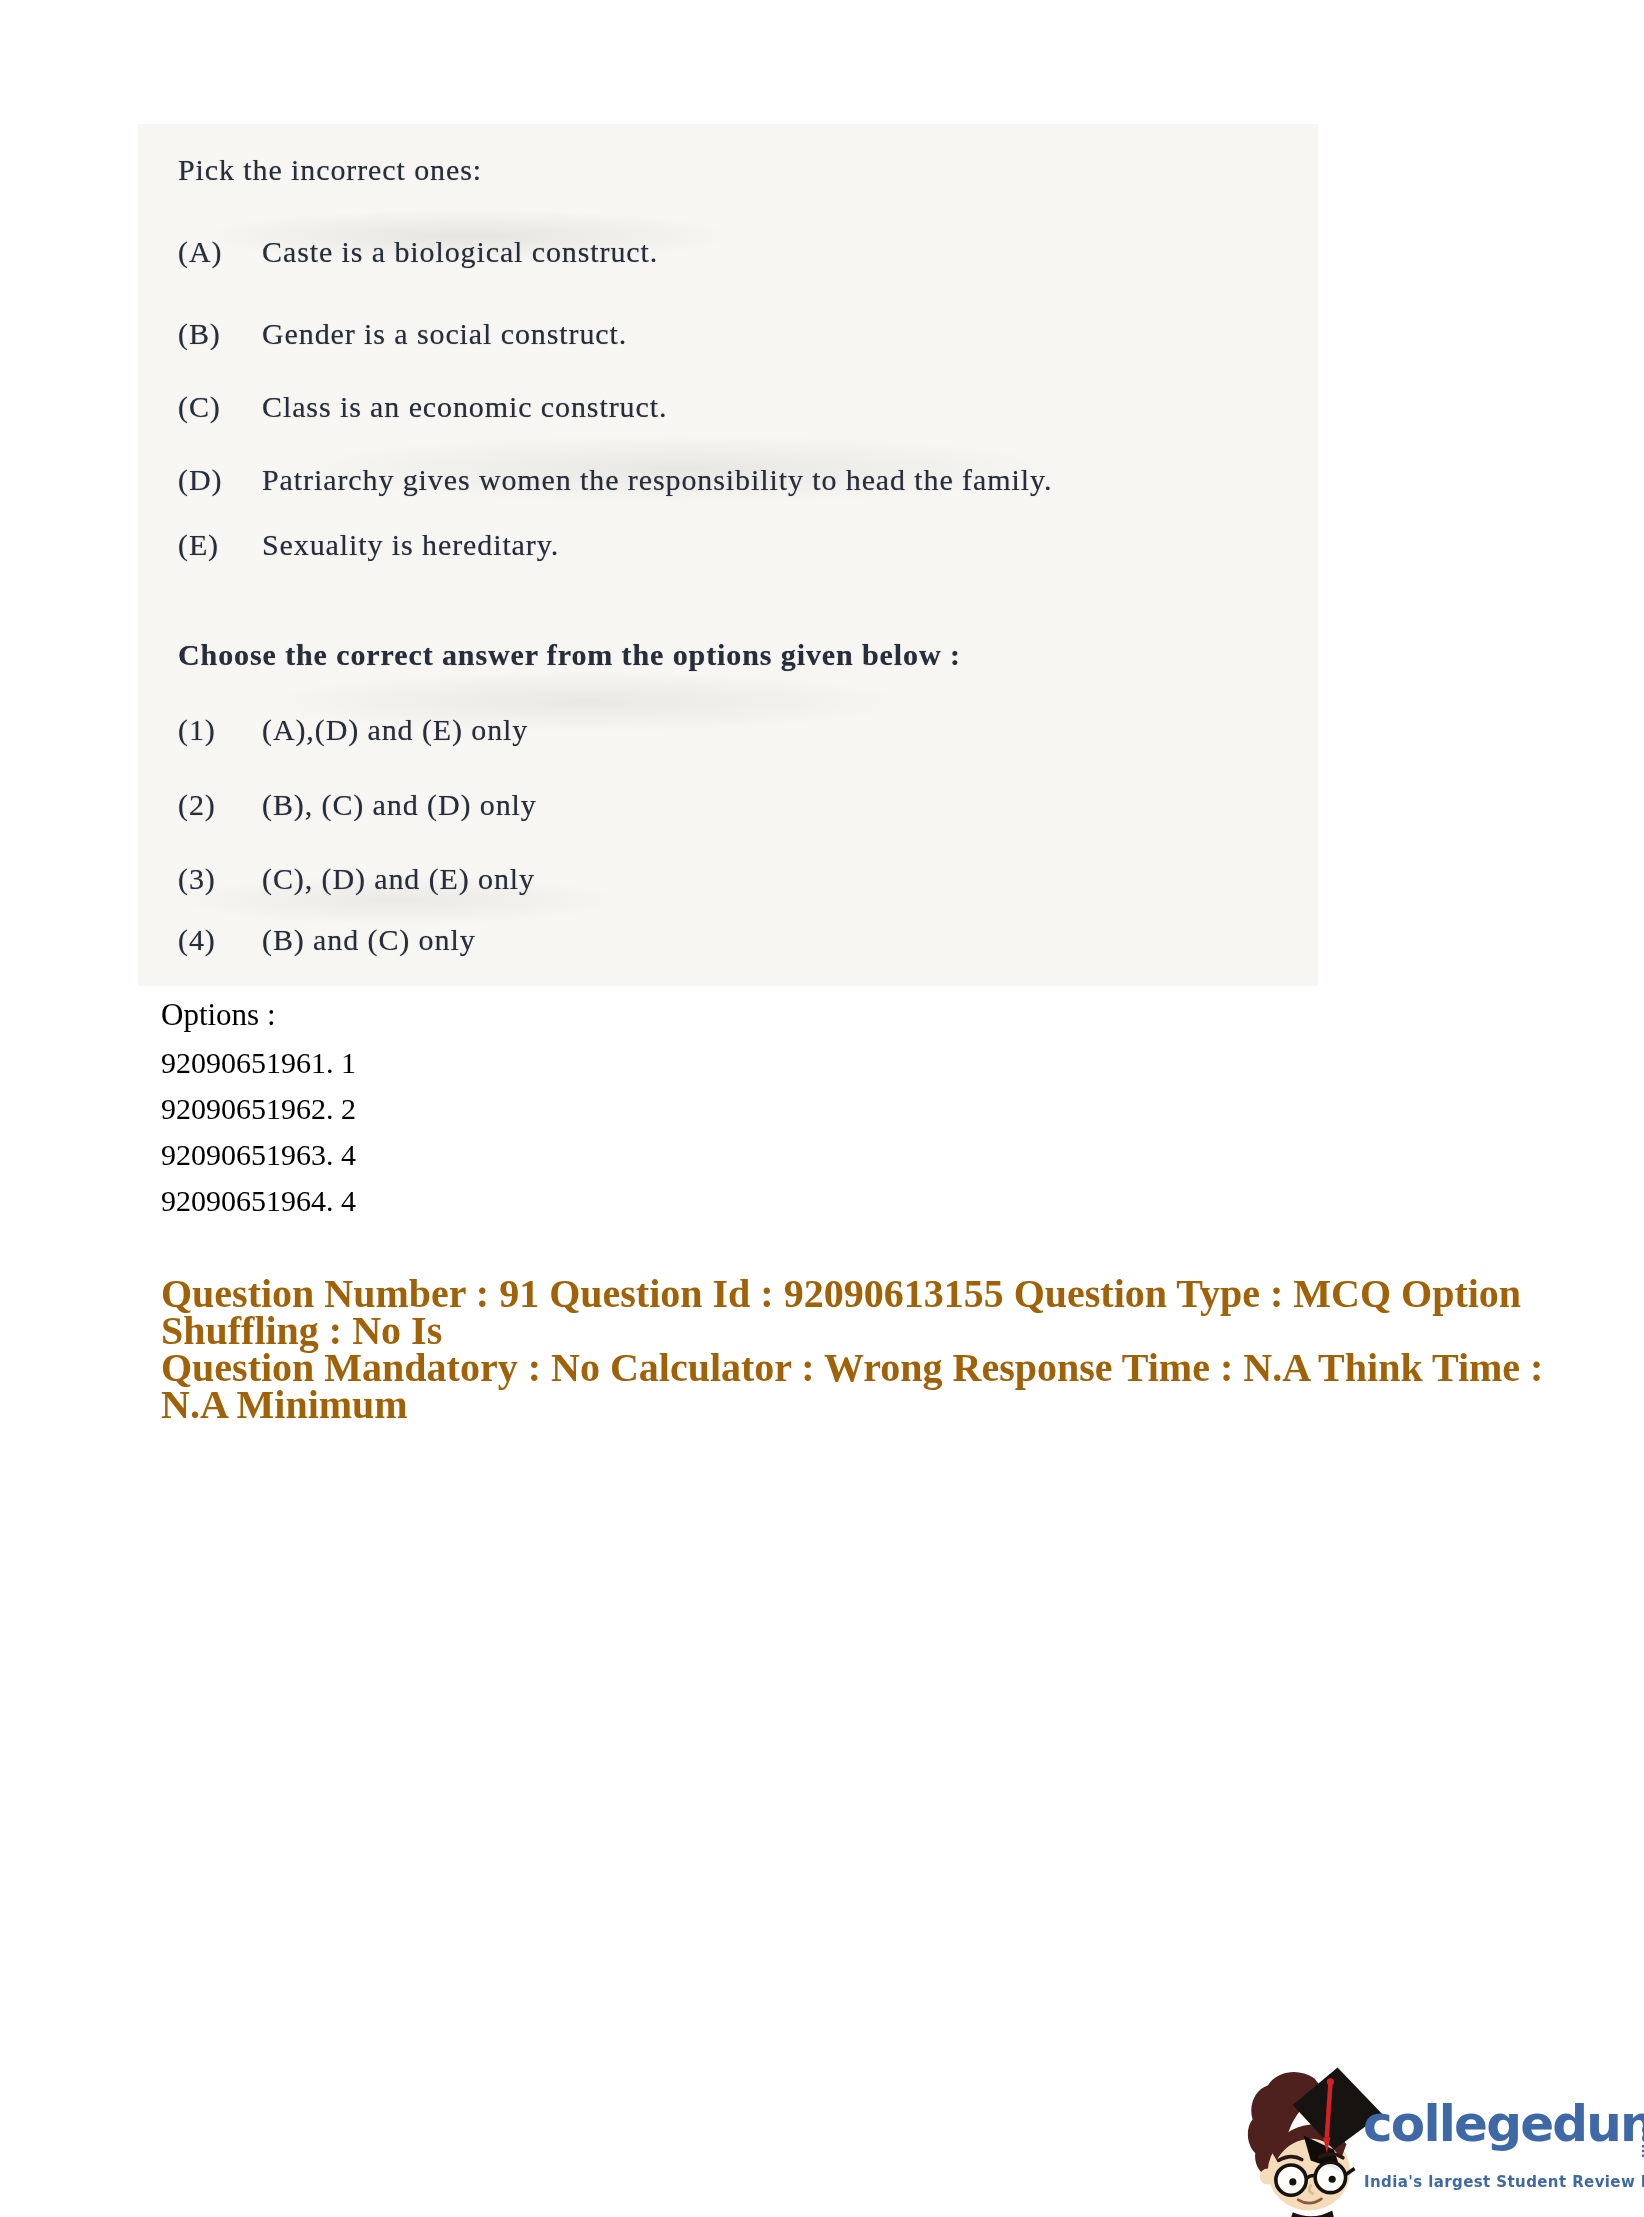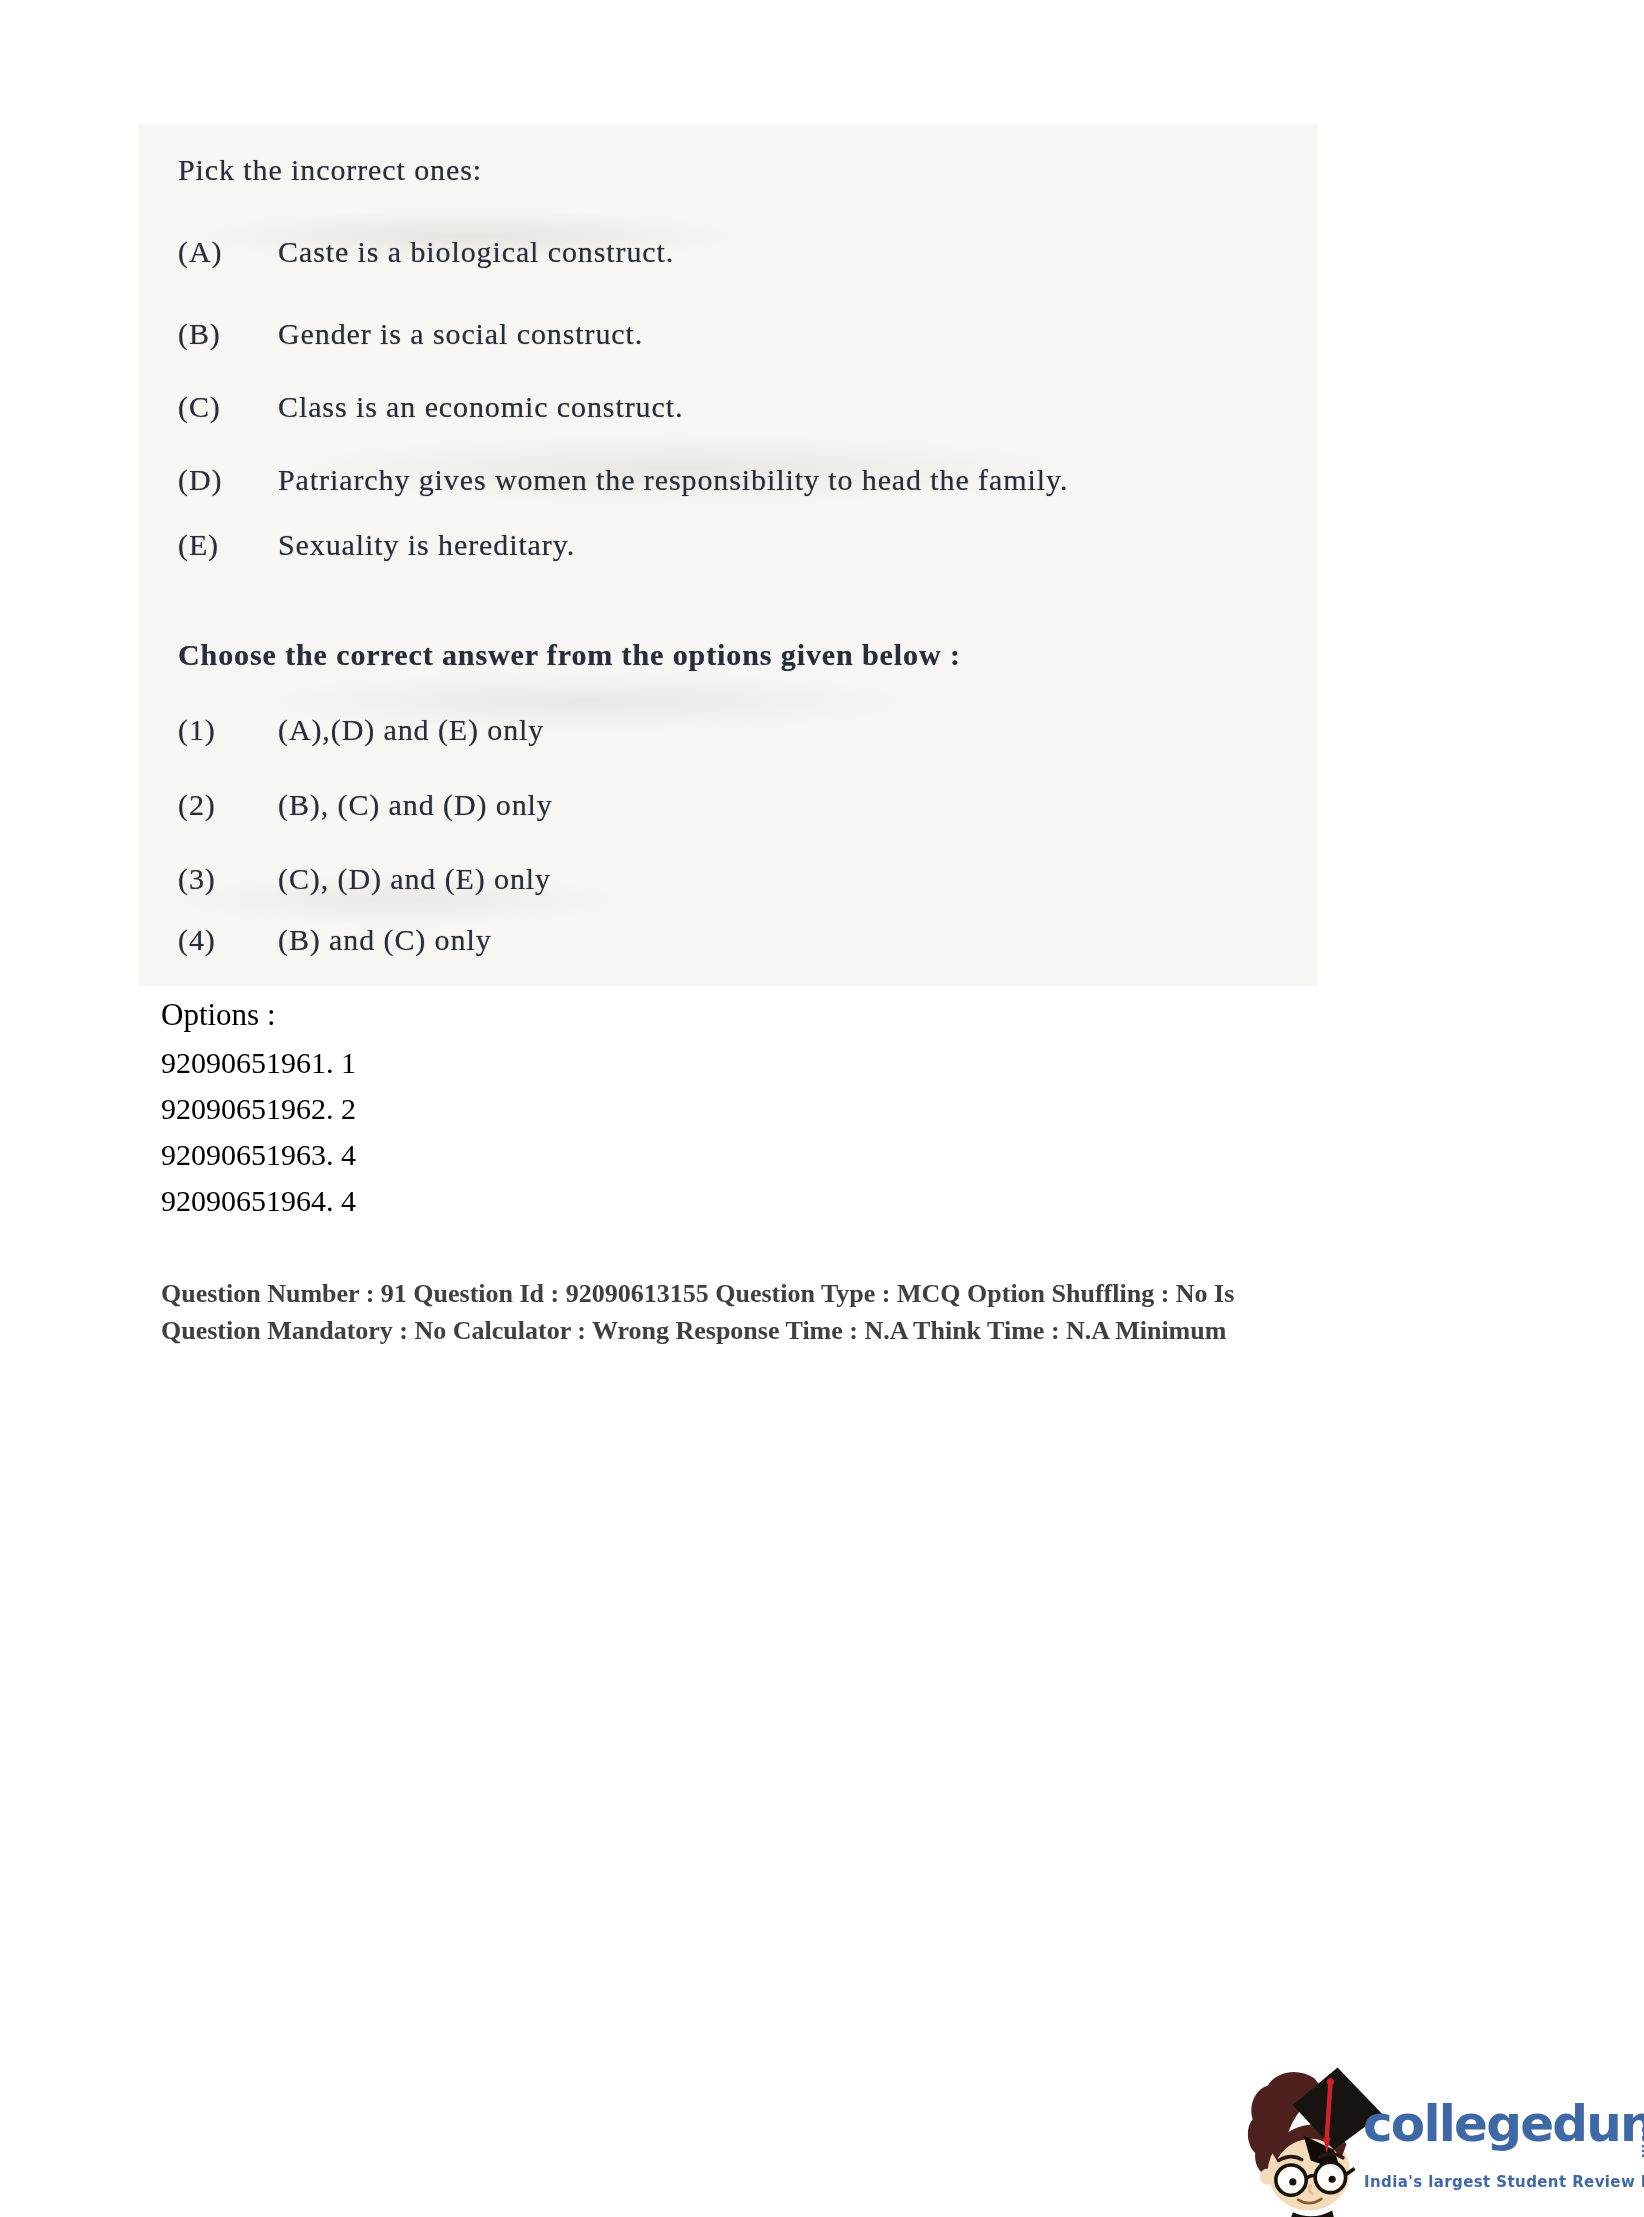--- a/index.html
+++ b/index.html
@@ -10,30 +10,30 @@
   .scan{position:absolute;left:106px;top:124px;width:1180px;height:862px;color:#272e3a;
         background:
           radial-gradient(ellipse 385px 38px at 28% 13%, rgba(203,200,192,0.38), transparent 70%),
           radial-gradient(ellipse 555px 49px at 46% 40%, rgba(203,200,192,0.32), transparent 70%),
           radial-gradient(ellipse 466px 43px at 38% 67%, rgba(203,200,192,0.30), transparent 70%),
           radial-gradient(ellipse 322px 36px at 22% 90%, rgba(203,200,192,0.28), transparent 70%),
           #f7f6f3;}
   .scan-text{position:absolute;font-size:30px;letter-spacing:0.9px;white-space:nowrap;
              text-shadow:0 0 0.9px rgba(45,52,70,0.55);}
   .row-label{left:40px;}
-  .row-text{left:140px;text-align:right;}
+  .row-text{left:124px;text-align:right;}
 
   
   .options-block{position:absolute;left:129px;top:994px;color:#000;}
   .options-heading{font-size:31px;font-weight:normal;line-height:41px;margin-bottom:4.5px;}
   .option-line{font-size:30px;line-height:46px;}
 
   
-  .meta{position:absolute;left:129px;top:1275px;width:1415px;color:#404040;
-        font-size:26px;font-weight:bold;line-height:37px;}
+  .meta{position:absolute;left:129px;top:1275px;width:1415px;color:#a16207;
+        font-size:40px;font-weight:bold;line-height:37px;}
   .meta-marks{margin-top:9.9px;}
 
   
   .logo{position:absolute;left:0;top:0;width:1644px;height:2217px;pointer-events:none;}
   .mascot{position:absolute;left:1209px;top:2060px;width:143px;height:158px;}
   .brand{position:absolute;left:1331px;top:2099px;color:#3f69a6;
          font-family:"DejaVu Sans",sans-serif;font-weight:bold;font-size:50px;
          letter-spacing:-1.8px;line-height:1;white-space:nowrap;}
   .brand-domain{position:absolute;left:1607px;top:2119px;color:#3f69a6;
          font-family:"DejaVu Sans",sans-serif;font-weight:bold;font-size:13.4px;

